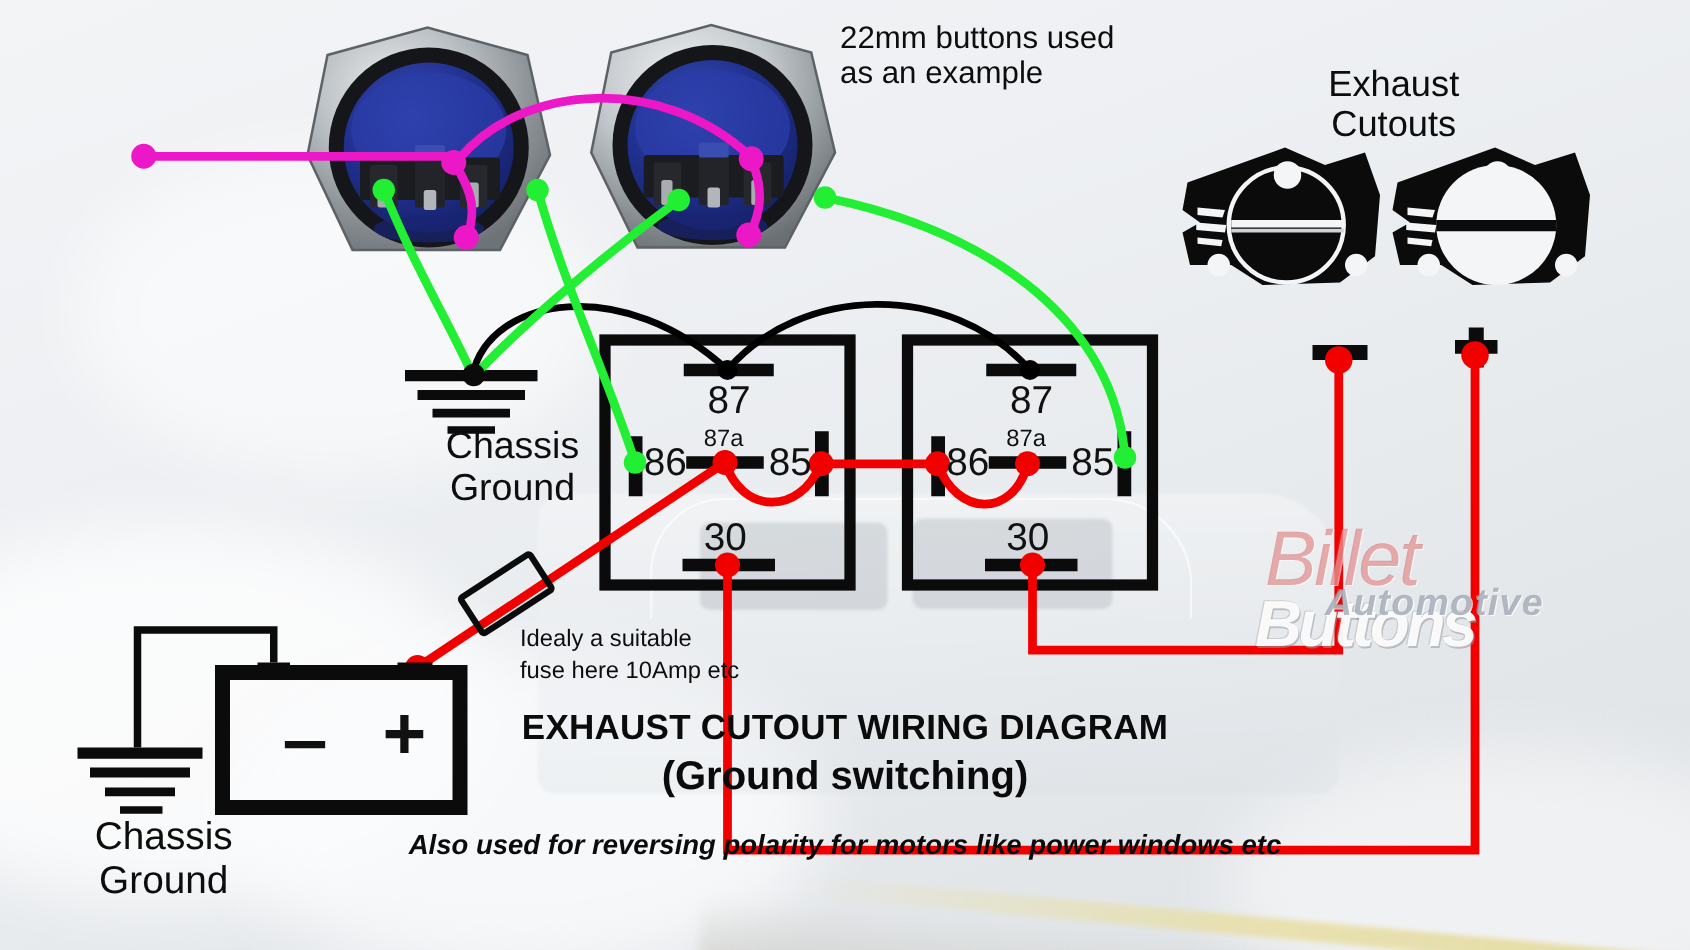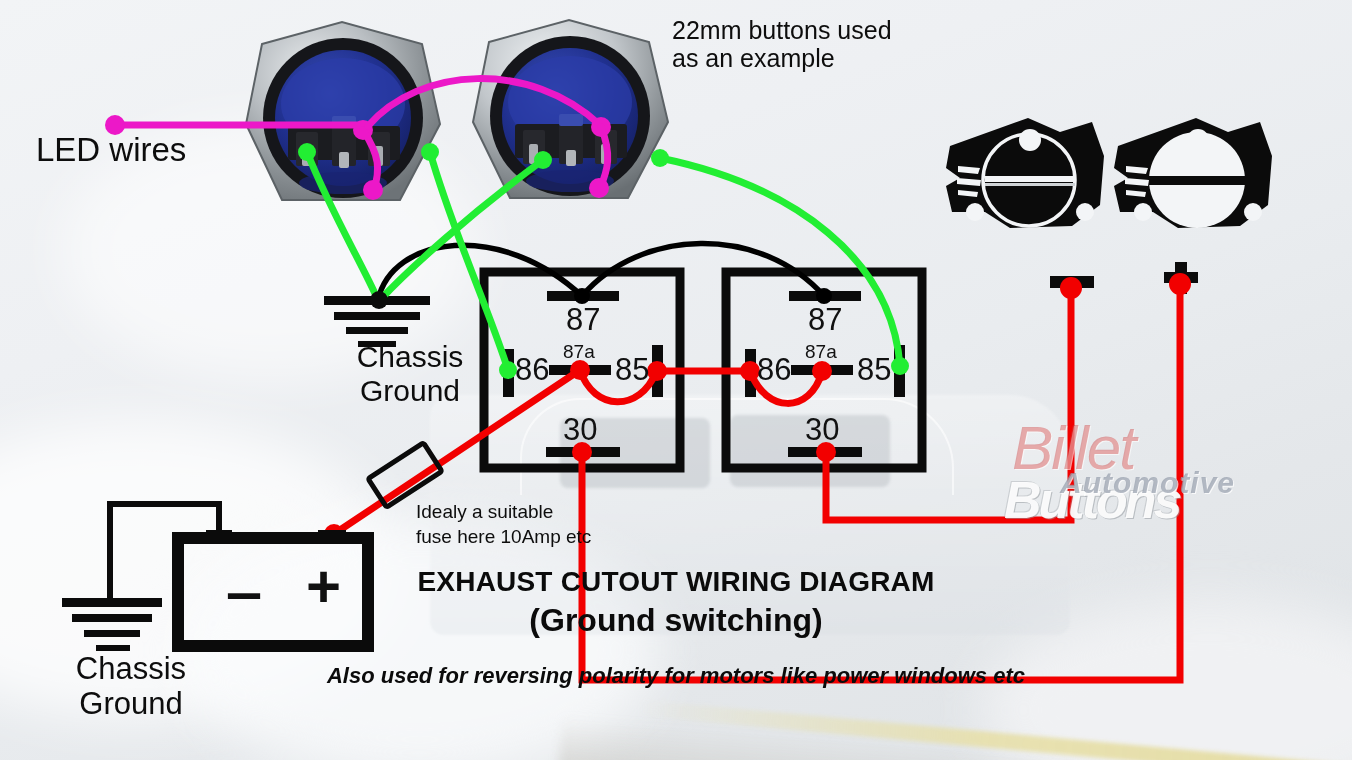--- a/index.html
+++ b/index.html
@@ -268,27 +268,28 @@
 
   <div class="term" style="left:808px;top:302px;">87</div>
   <div class="term" style="left:757px;top:352px;">86</div>
   <div class="term small" style="left:805px;top:341px;">87a</div>
   <div class="term" style="left:857px;top:352px;">85</div>
   <div class="term" style="left:805px;top:412px;">30</div>
 
   <div class="batsym" style="left:228px;top:558px;font-size:58px;">‒</div>
   <div class="batsym" style="left:306px;top:552px;font-size:60px;">+</div>
 
-  <div class="lbl led">LED wires</div>
   <div class="lbl chassis1">Chassis
 Ground</div>
   <div class="lbl chassis2">Chassis
 Ground</div>
   <div class="lbl note22">22mm buttons used
 as an example</div>
+  <div class="lbl exhaust">Exhaust
+Cutouts</div>
   <div class="lbl fuse">Idealy a suitable
 fuse here 10Amp etc</div>
 
   <div class="title-wrap">
     <div class="t1">EXHAUST CUTOUT WIRING DIAGRAM</div>
     <div class="t2">(Ground switching)</div>
     <div class="t3">Also used for reversing polarity for motors like power windows etc</div>
   </div>
 
   <div class="wm">

